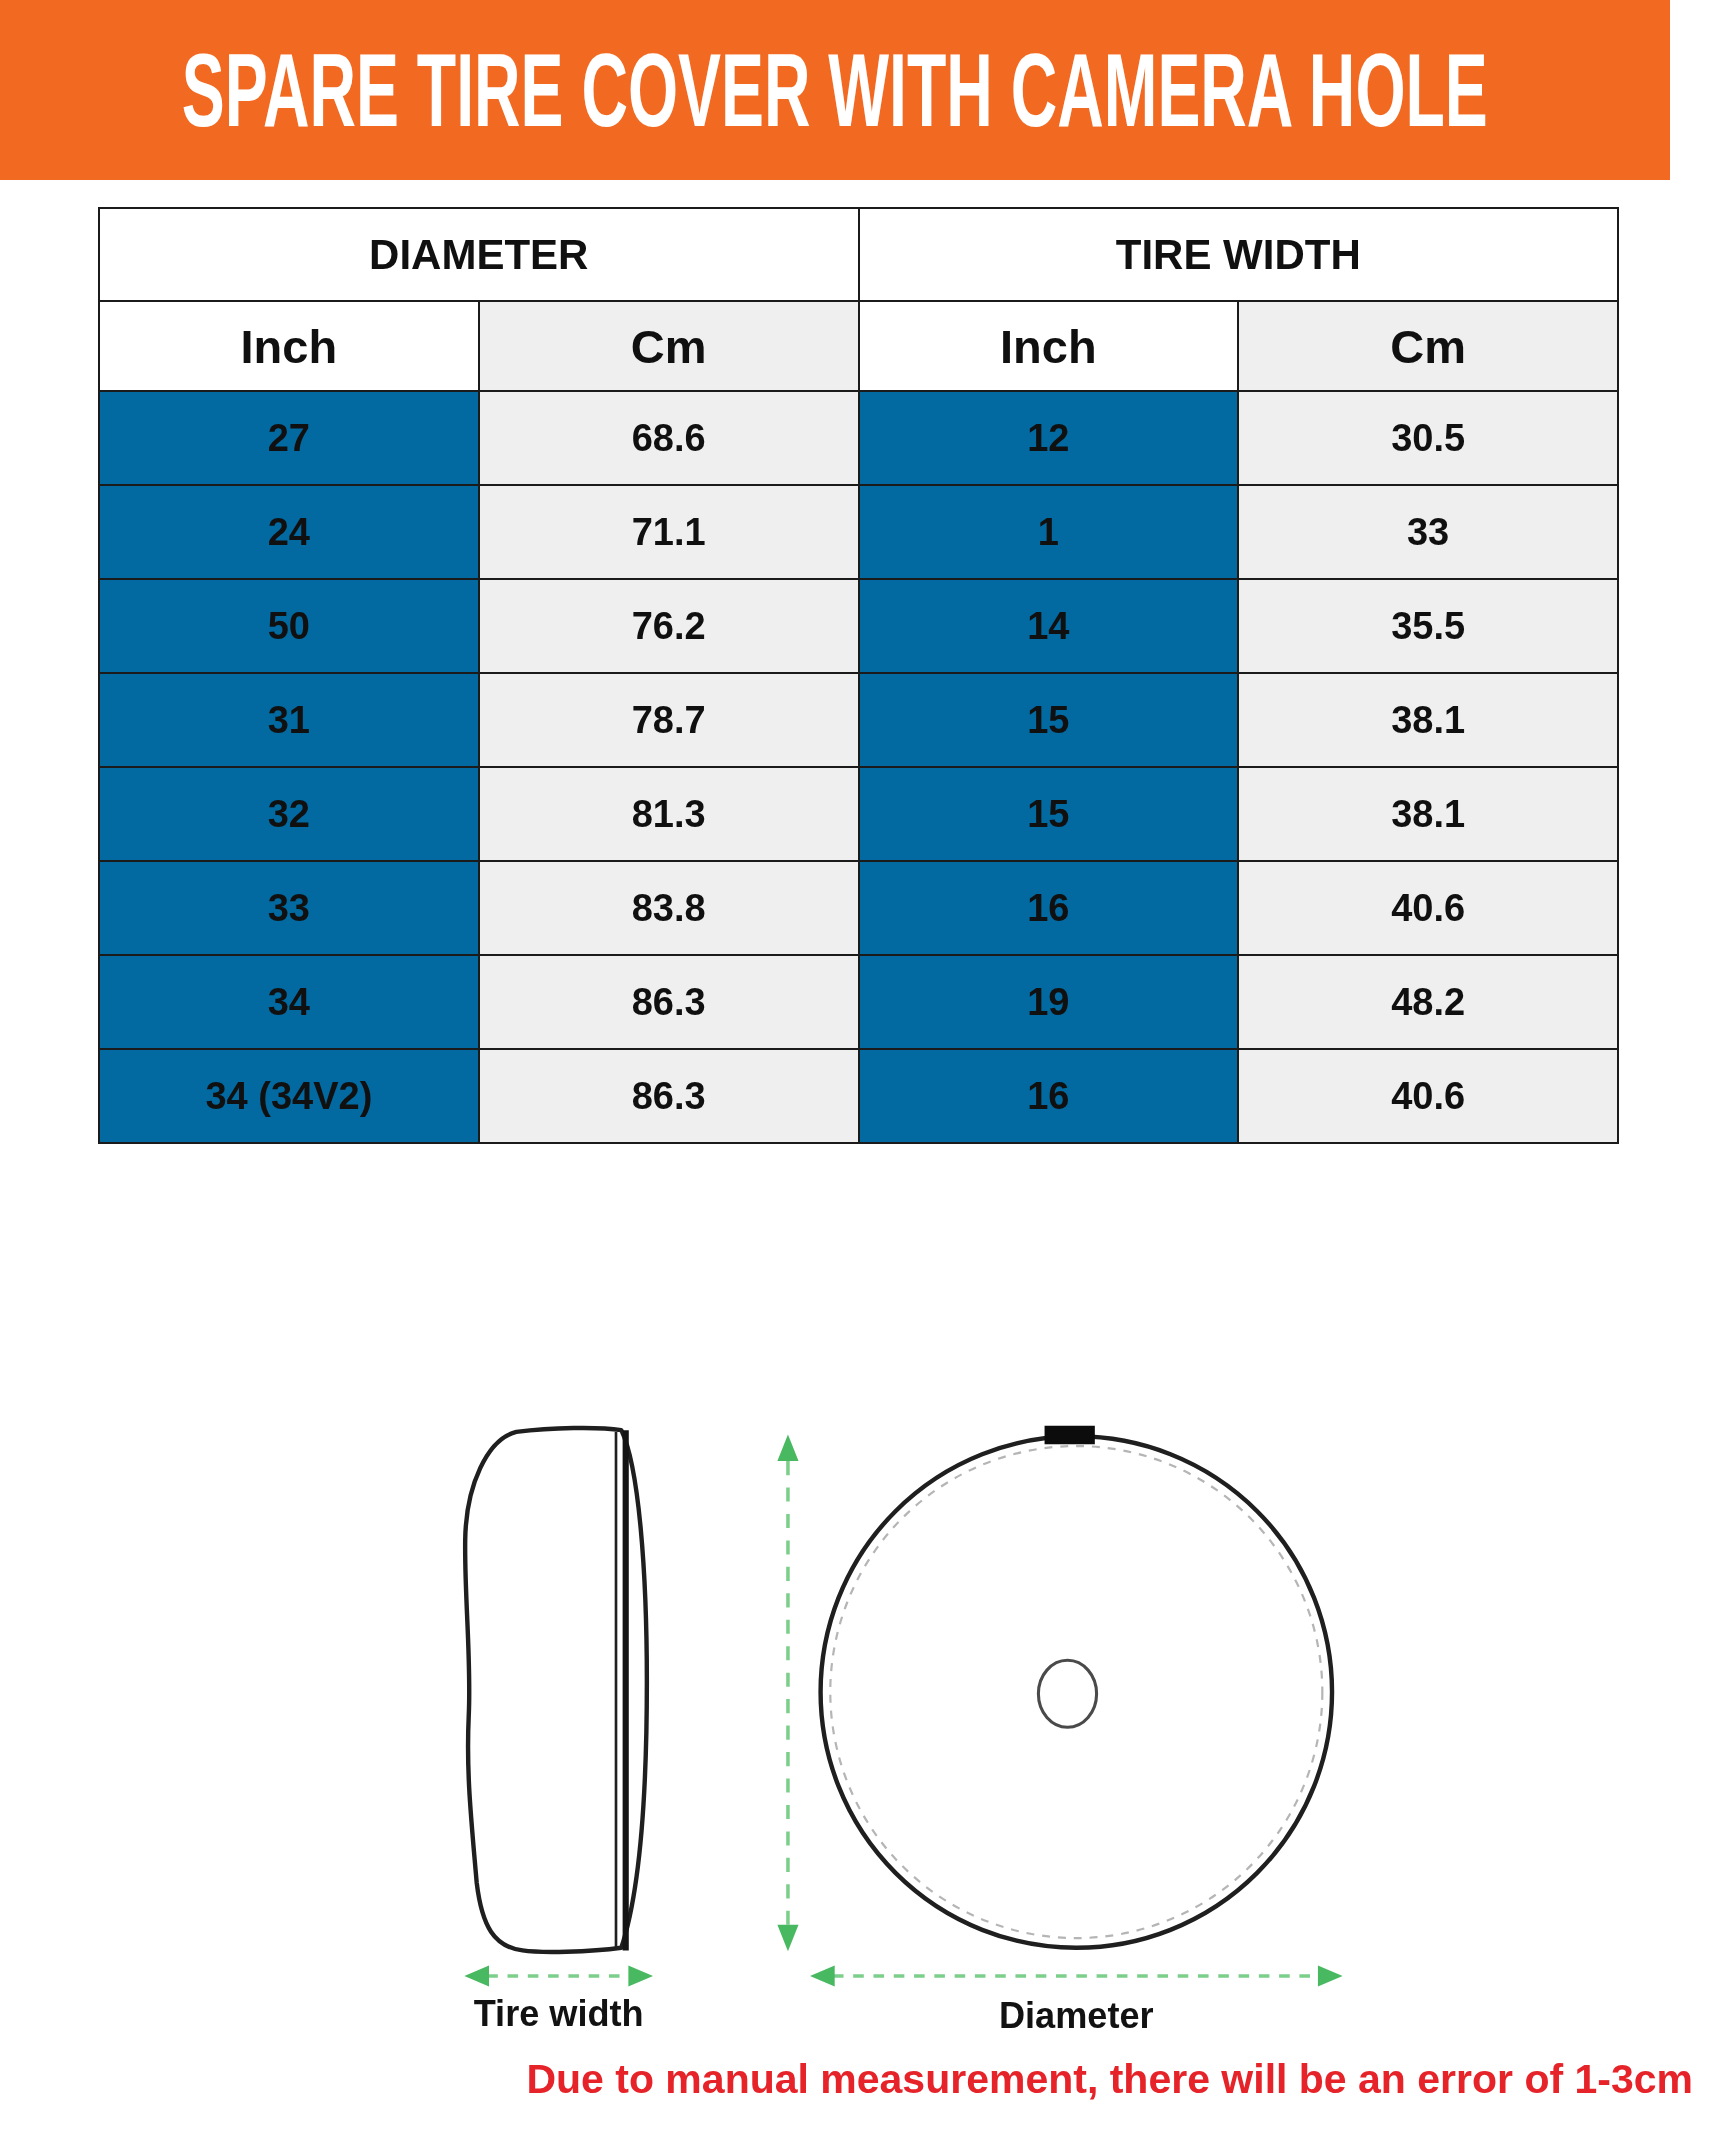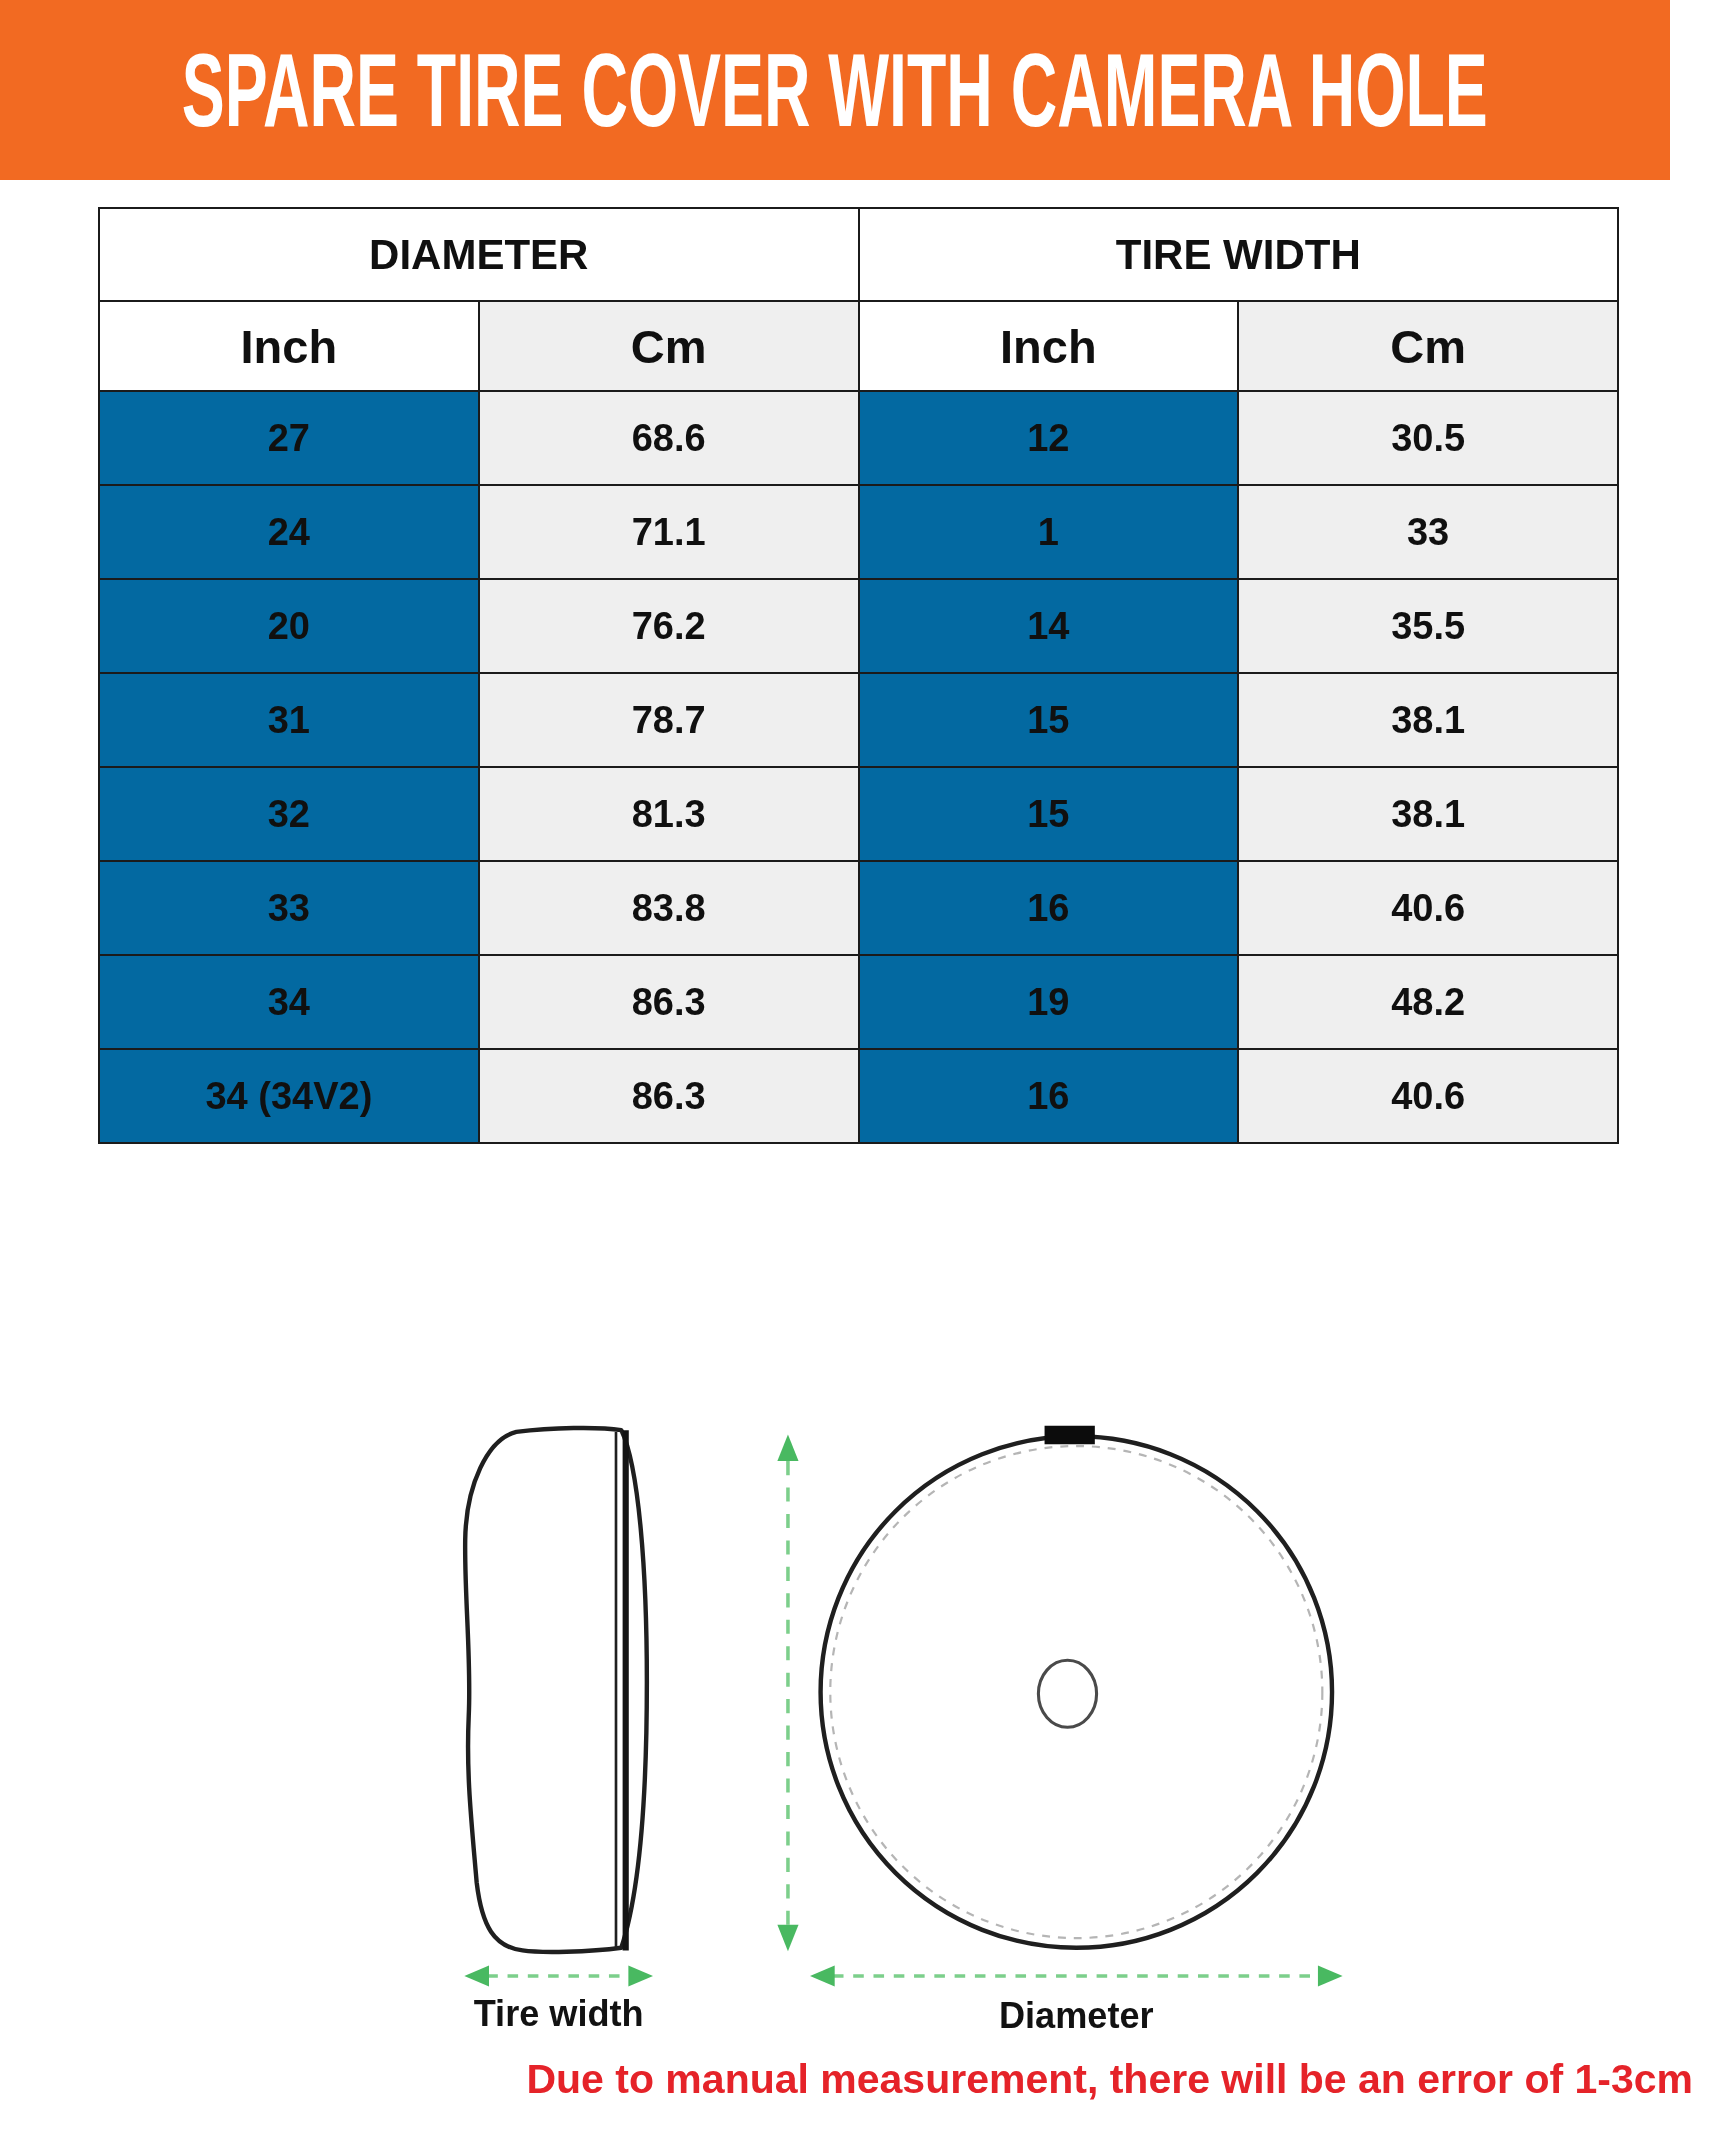--- a/index.html
+++ b/index.html
@@ -69,21 +69,21 @@
         <td class="cell">12</td>
         <td class="cell gray">30.5</td>
       </tr>
       <tr>
         <td class="cell">24</td>
         <td class="cell gray">71.1</td>
         <td class="cell">1</td>
         <td class="cell gray">33</td>
       </tr>
       <tr>
-        <td class="cell">20</td>
+        <td class="cell">50</td>
         <td class="cell gray">76.2</td>
         <td class="cell">14</td>
         <td class="cell gray">35.5</td>
       </tr>
       <tr>
         <td class="cell">31</td>
         <td class="cell gray">78.7</td>
         <td class="cell">15</td>
         <td class="cell gray">38.1</td>
       </tr>

